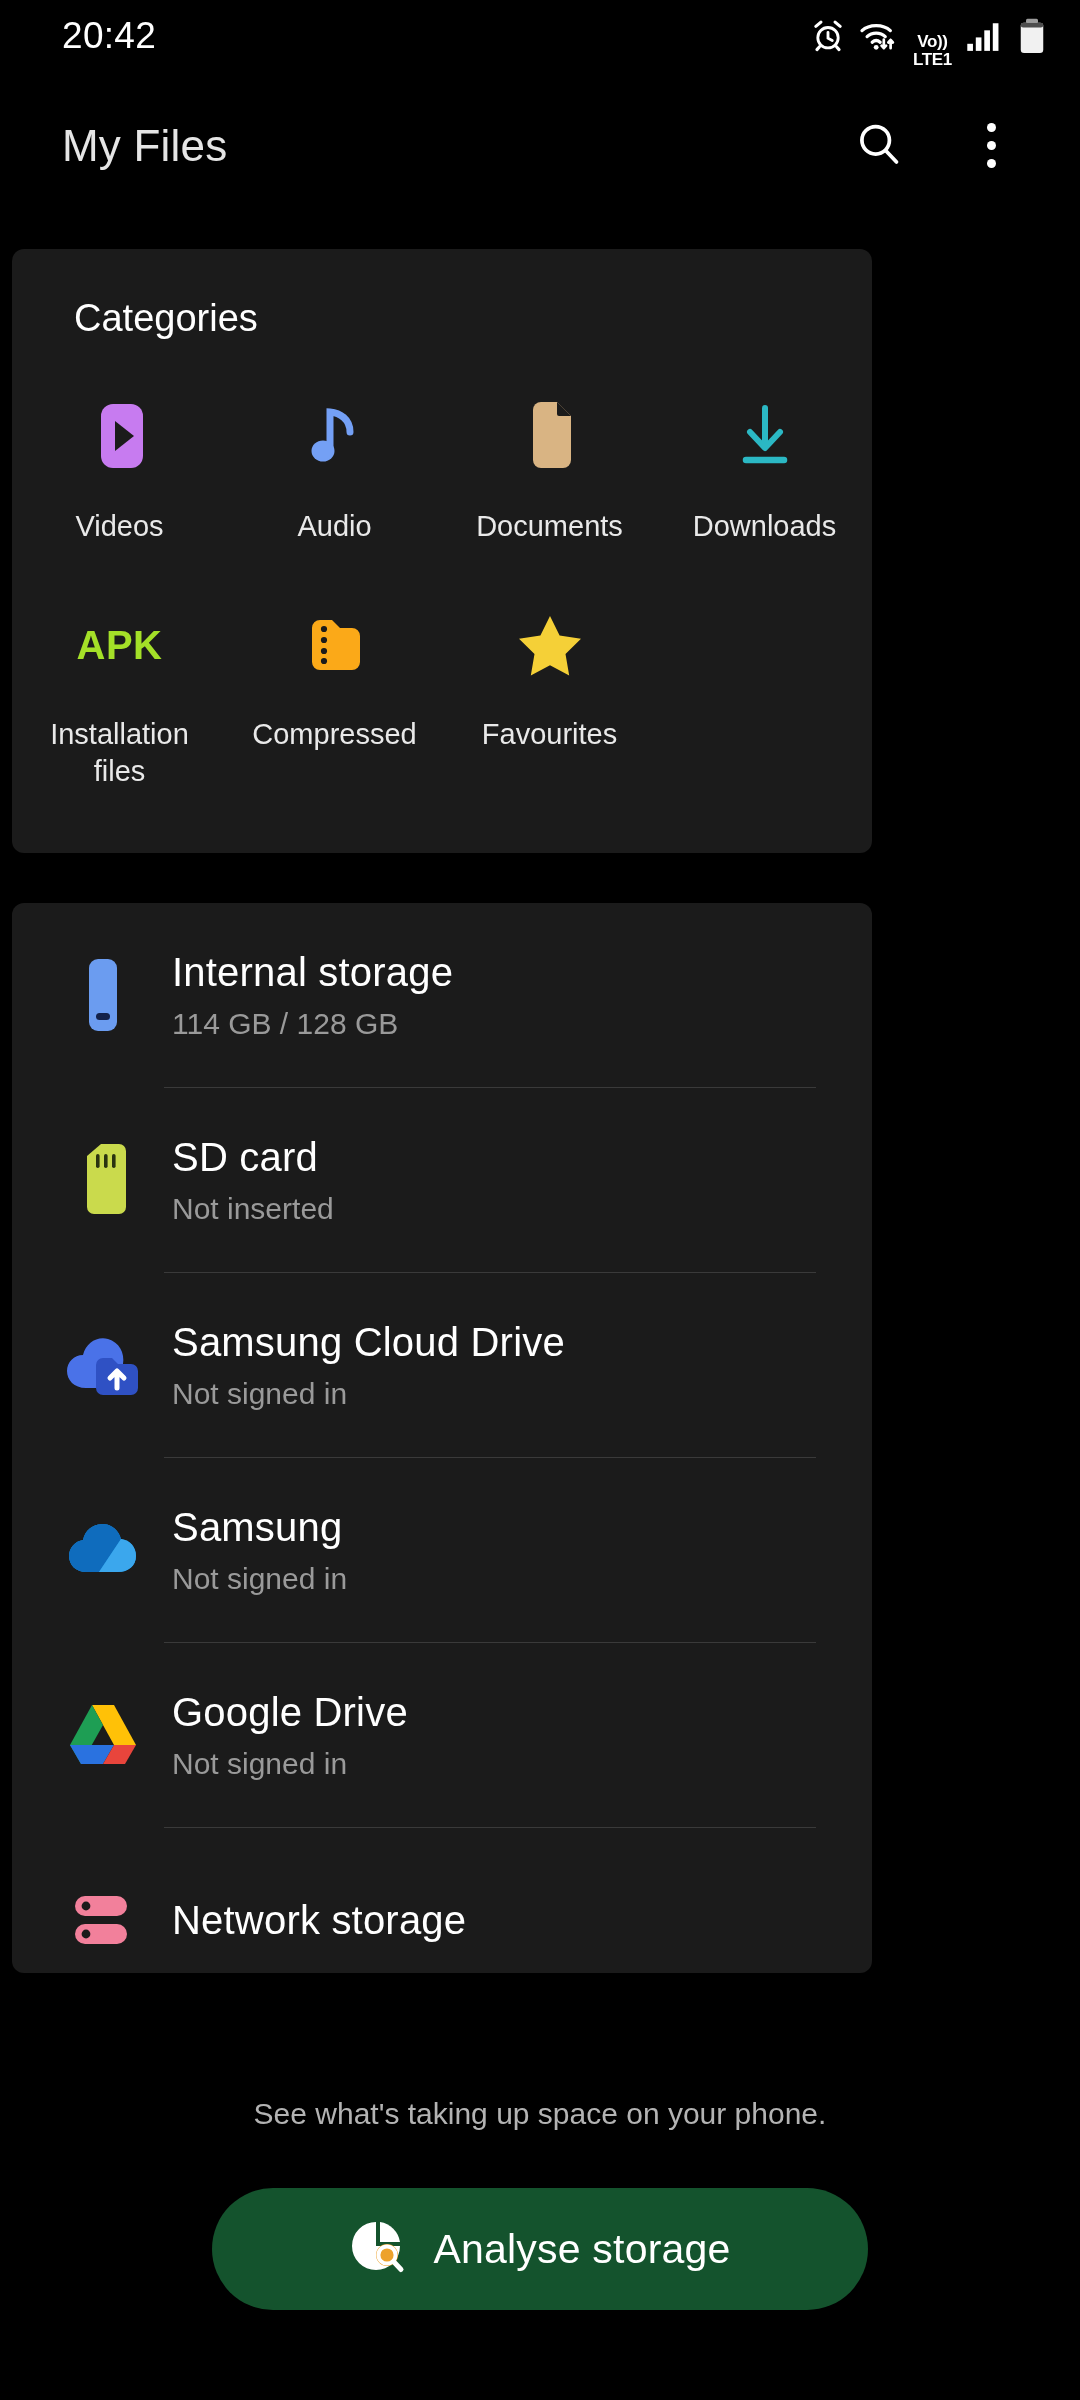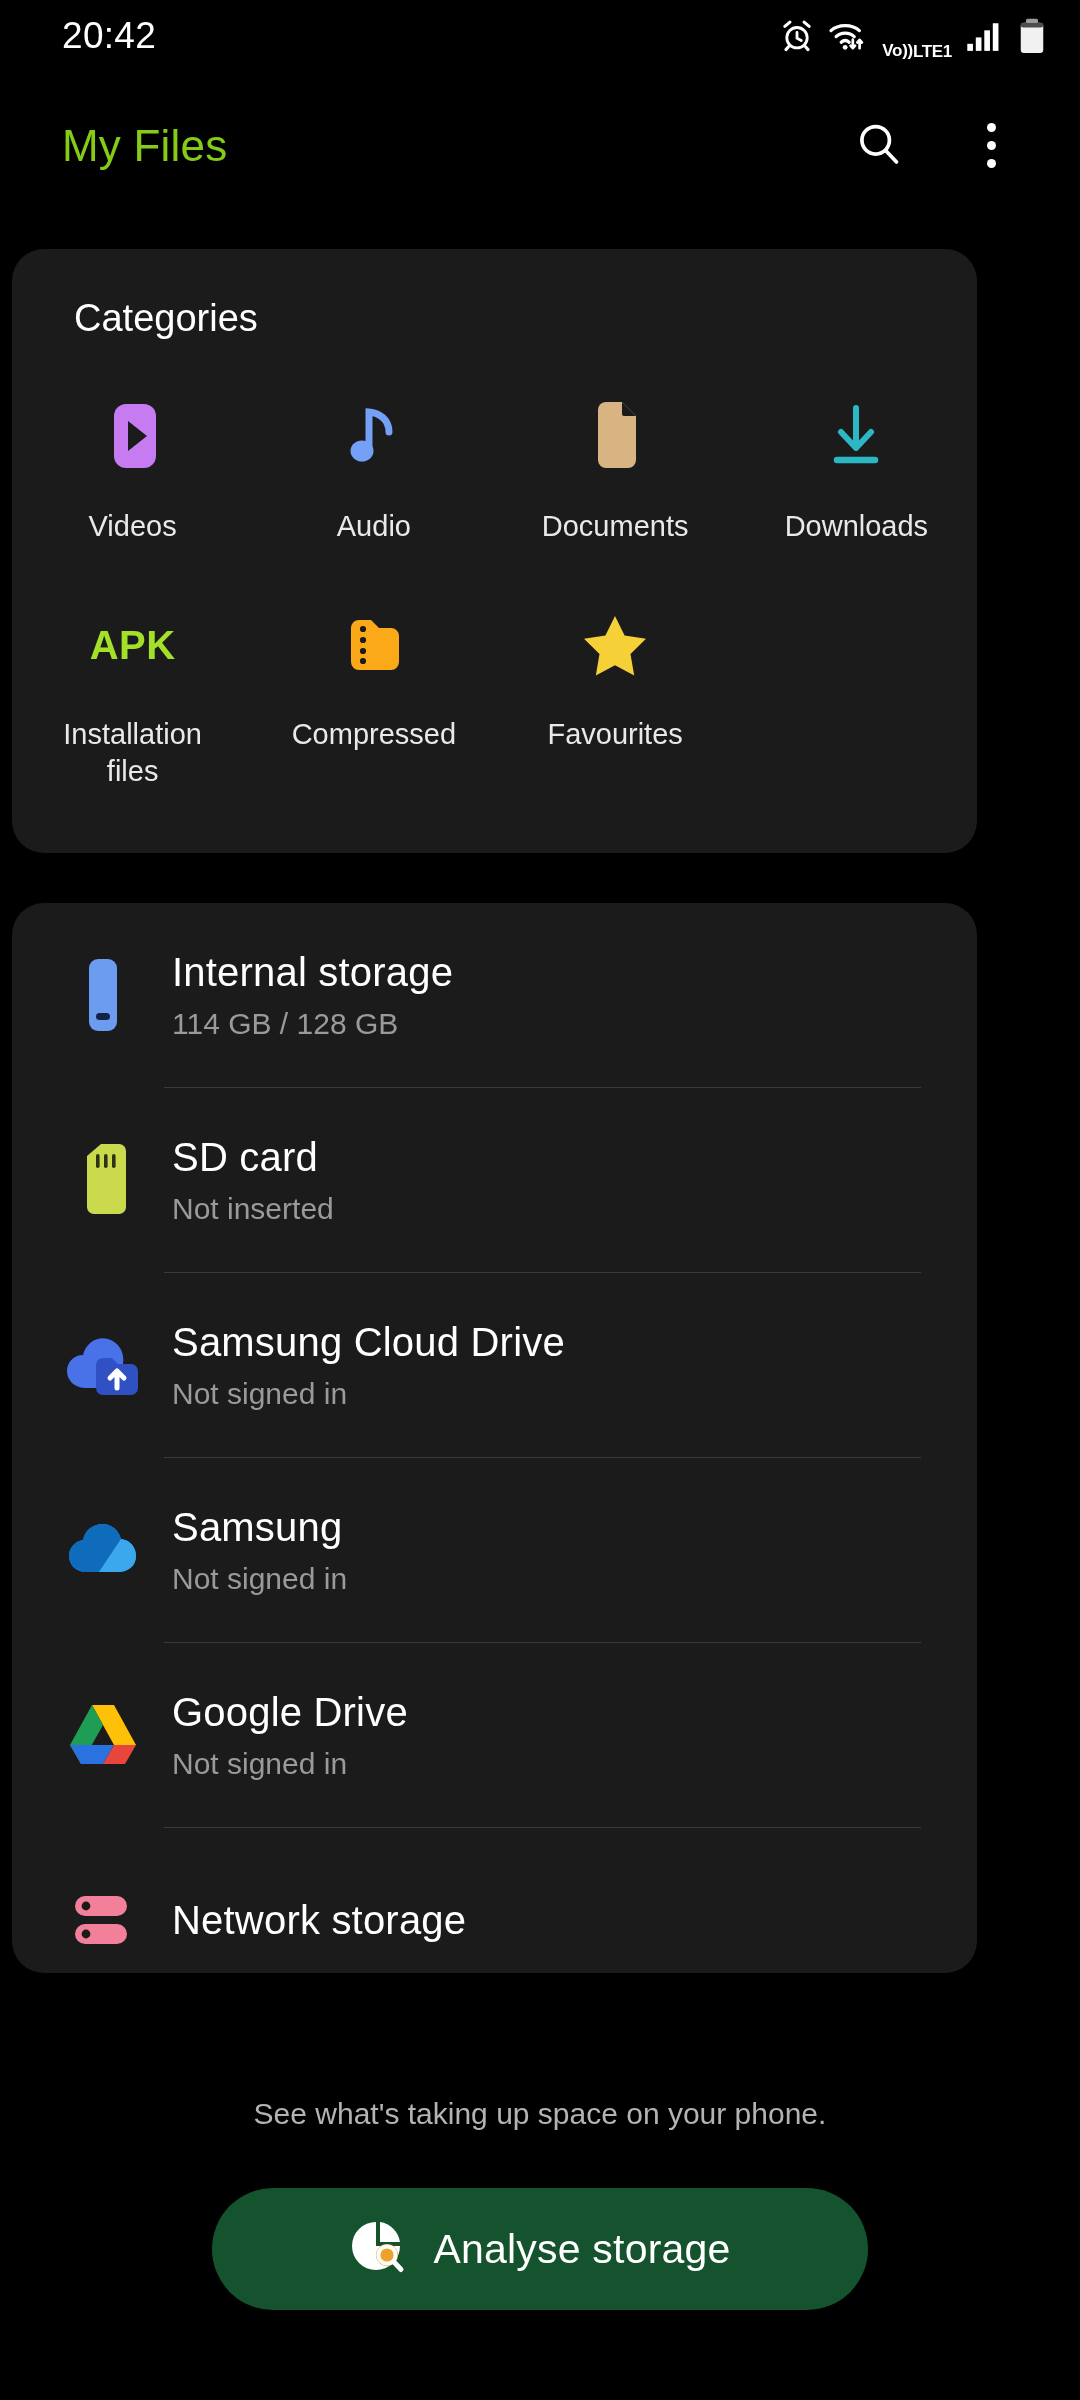--- a/index.html
+++ b/index.html
@@ -13,39 +13,39 @@
 
   
   .statusbar{
     position:absolute; top:0; left:0; width:1080px; height:72px;
     display:flex; align-items:center; justify-content:space-between;
     padding:0 34px 0 62px;
   }
   .status-clock{ color:#fff; font-size:37px; letter-spacing:.3px; }
   .status-icons{ display:flex; align-items:center; gap:14px; }
   .status-icons svg{ display:block; }
-  .volte-block{ display:flex; align-items:center; justify-content:center; line-height:1;margin-top:29px; }
+  .volte-block{ display:flex; flex-direction:column; align-items:center; justify-content:center; line-height:1;margin-top:29px; }
   .volte-top{ color:#fff; font-size:17px; font-weight:bold; letter-spacing:-.3px; }
   .volte-bot{ color:#fff; font-size:17px; font-weight:bold; letter-spacing:-.3px; margin-top:1px; }
 
   
   .appbar{
     position:absolute; top:93px; left:0; width:1080px; height:105px;
     display:flex; align-items:center;
   }
-  .app-title{ color:#84cc16; font-size:44px; margin-left:62px; letter-spacing:.2px; }
+  .app-title{ color:#e5e5e5; font-size:44px; margin-left:62px; letter-spacing:.2px; }
   .appbar-actions{ margin-left:auto; display:flex; align-items:center; gap:34px; margin-right:50px; }
   .icon-btn{ width:78px; height:78px; display:flex; align-items:center; justify-content:center; border-radius:50%; }
   .dots{ display:flex; flex-direction:column; align-items:center; gap:9px; }
   .dots i{ width:9px; height:9px; border-radius:50%; background:#fff; display:block; }
 
   
   .card{
-    position:absolute; left:12px; width:965px;
-    background:#1b1b1b; border-radius:32px;
+    position:absolute; left:12px; width:860px;
+    background:#1b1b1b; border-radius:12px;
   }
   #categories-card{ top:249px; height:604px; }
   #storage-card{ top:903px; height:1070px; }
 
   .card-title{
     color:#fff; font-size:38px; margin:48px 0 0 62px;
   }
 
   
   .cat-grid{

